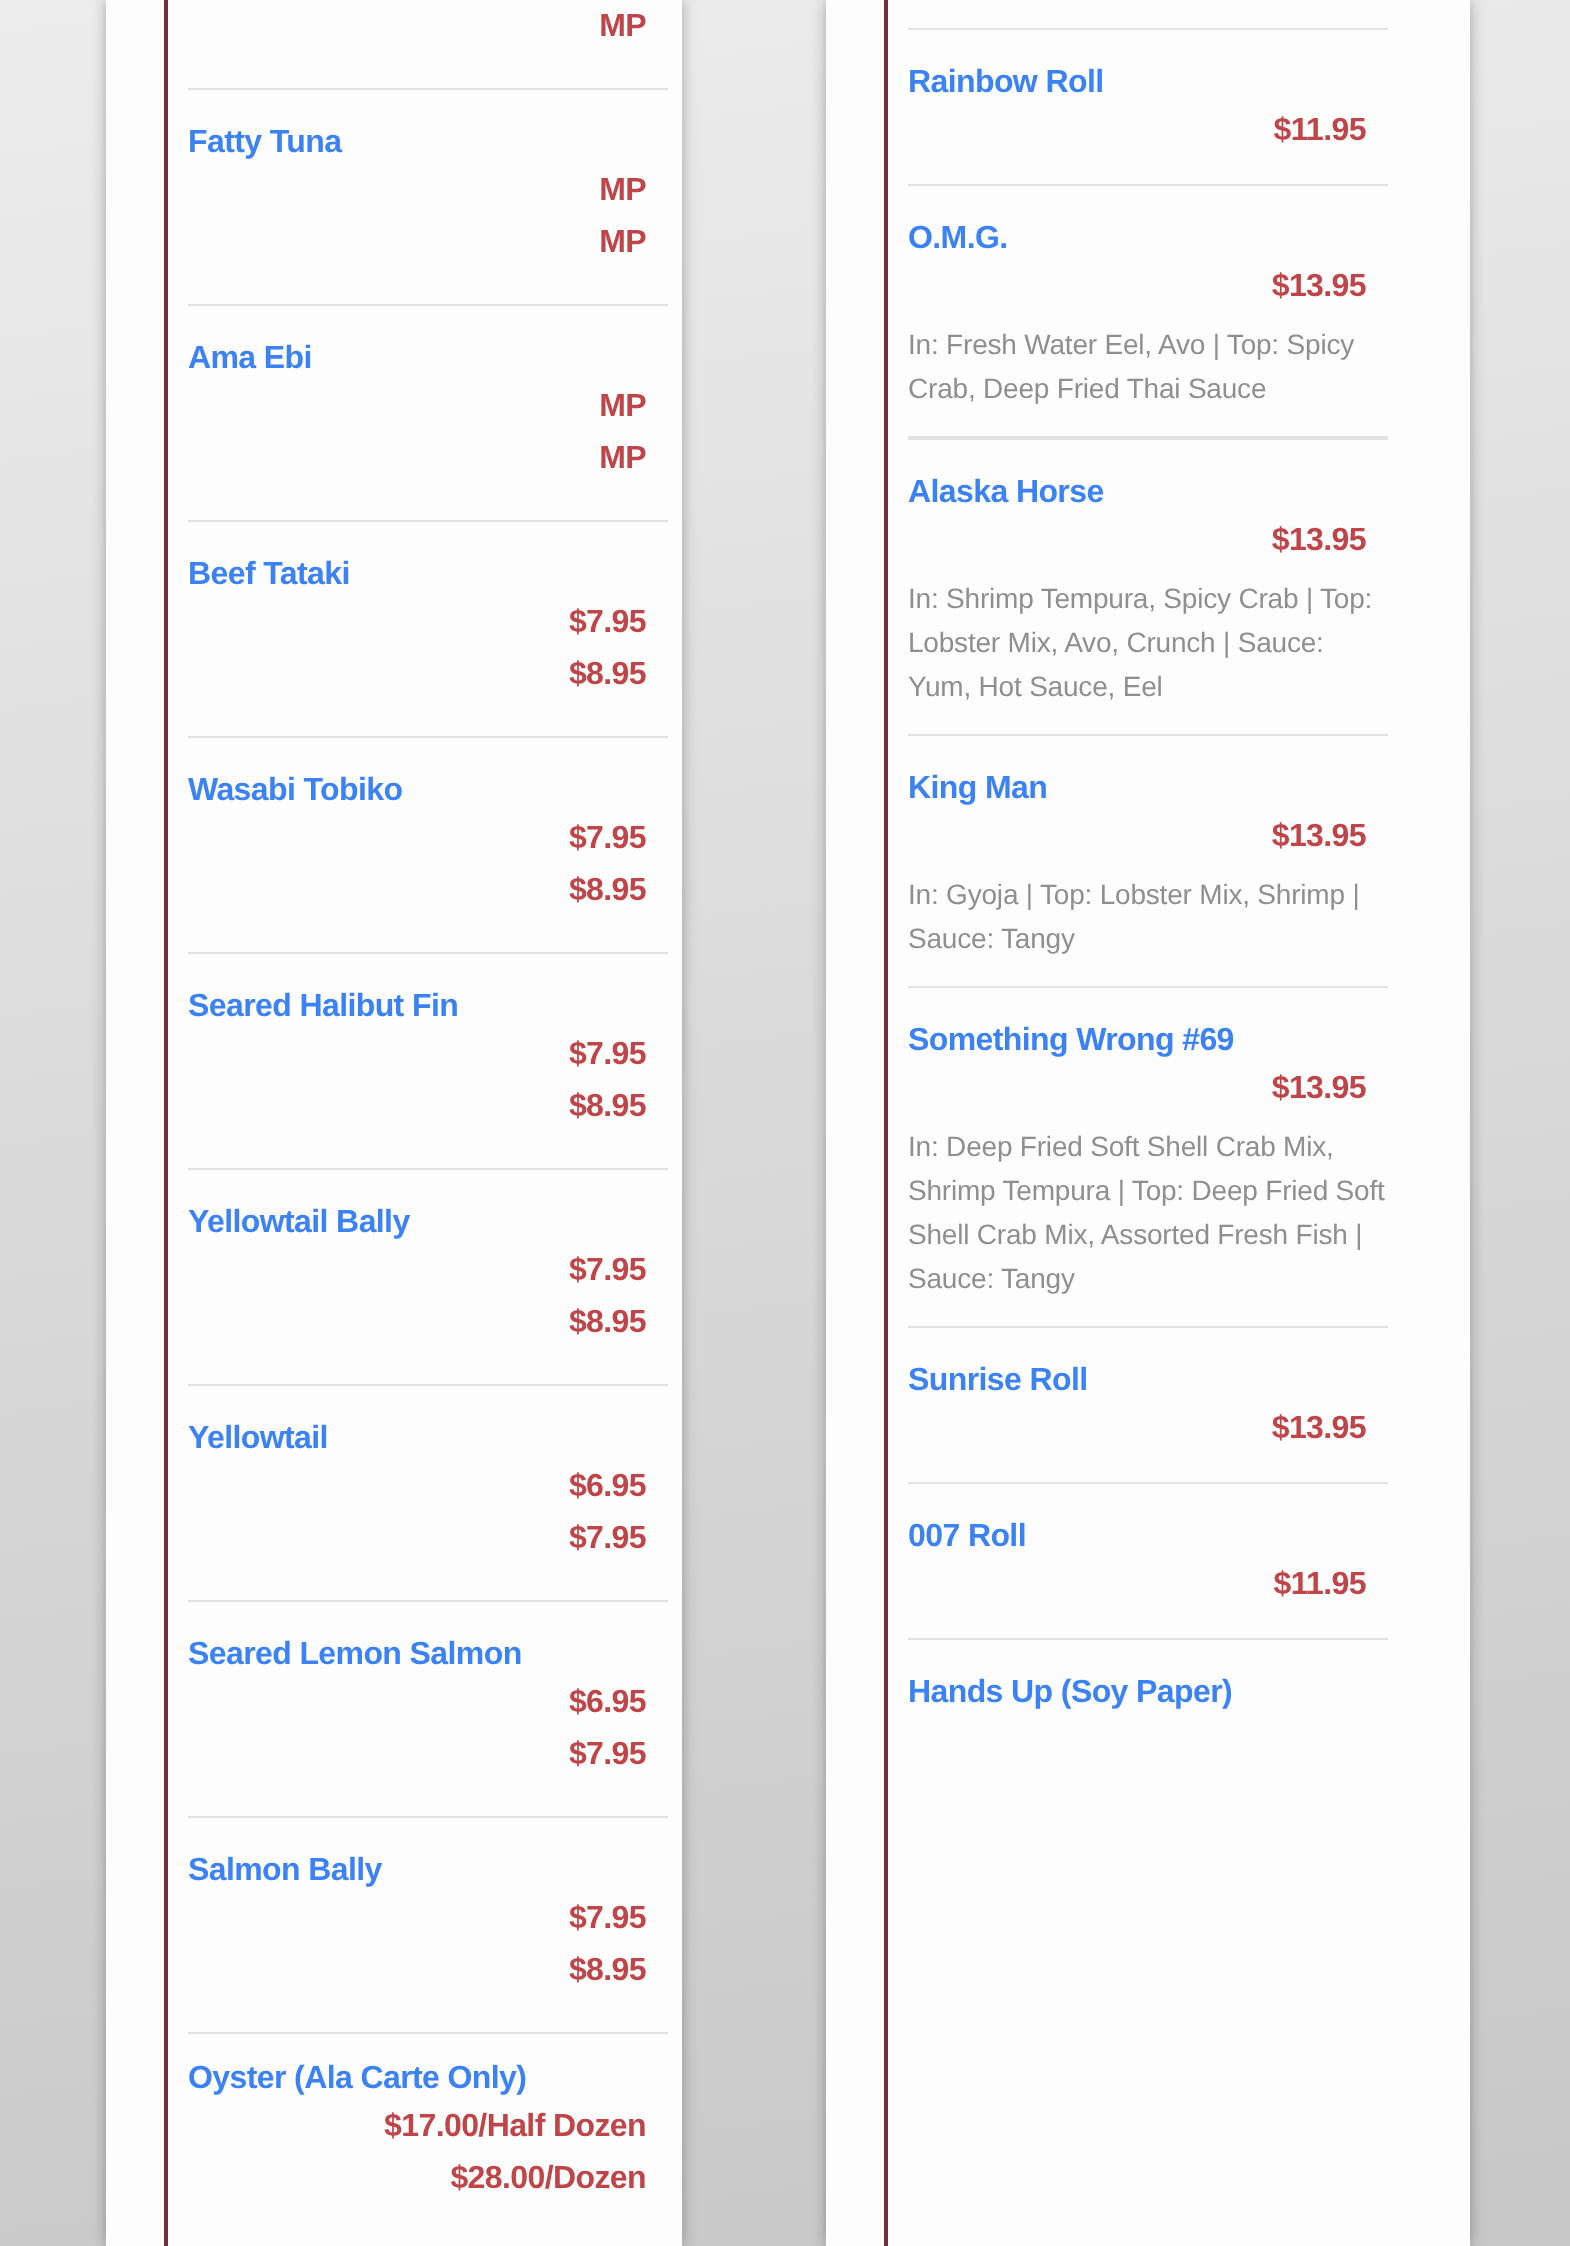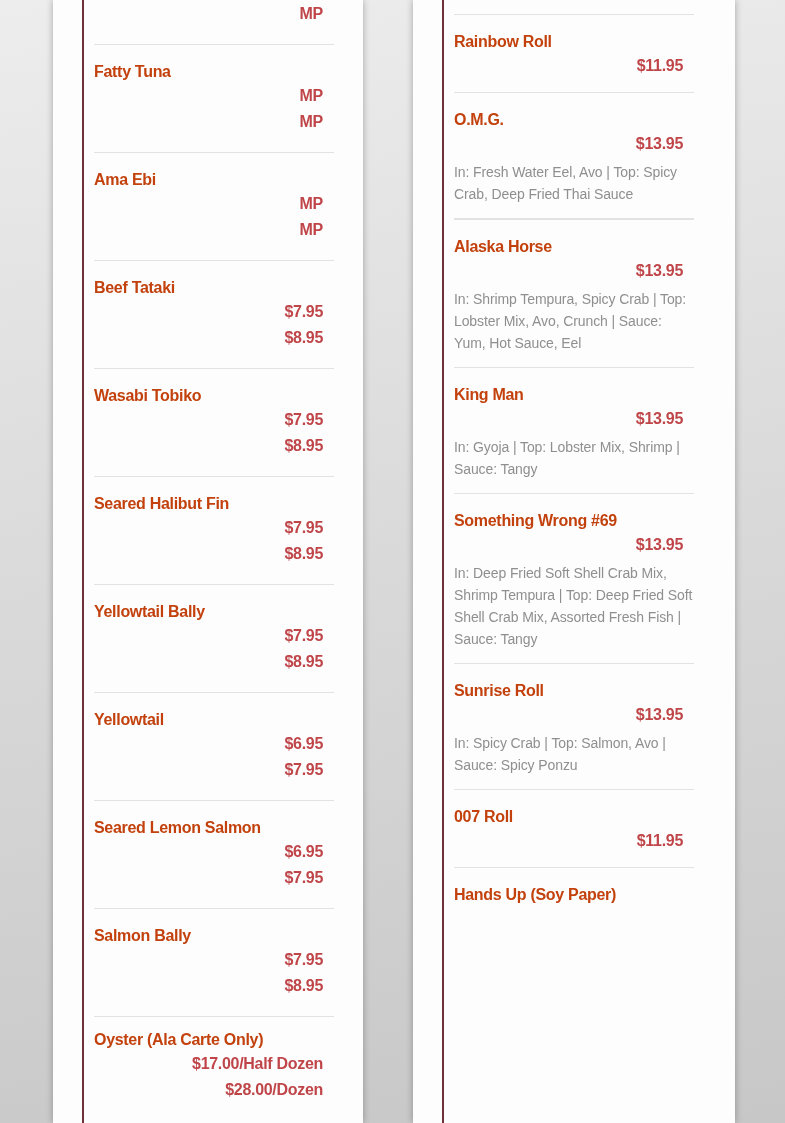--- a/index.html
+++ b/index.html
@@ -8,38 +8,38 @@
     overflow: hidden;
     position: relative;
     background: linear-gradient(172deg, #ededed 0%, #dbdbdb 45%, #c7c7c7 100%);
     font-family: "Liberation Sans", sans-serif;
   }
   .card {
     position: absolute; top: 0; height: 1123px;
     background: #fdfdfd;
     box-shadow: 0 0 7px rgba(0,0,0,0.30);
   }
-  .col-left  { left: 53px;  width: 310px; }
+  .col-left  { left: 53px;  width: 288px; }
   .col-right { left: 413px; width: 322px; }
   .accent-line {
     position: absolute; left: 29px; top: 0; bottom: 0;
     width: 2px; background: #6e3139;
   }
   .content { position: absolute; left: 41px; top: 0; width: 240px; }
   .col-left .content { top: 1px; }
 
   .menu-item { padding: 16px 0 17px; }
   .col-right .menu-item { padding-bottom: 13px; }
   .menu-item.partial { padding-top: 0; }
   .col-right .menu-item.partial { padding-bottom: 10px; overflow: hidden; }
   .col-left .menu-item:last-child { padding-top: 12px; }
 
   .item-name {
     font-size: 16px; line-height: 22px;
-    color: #c2410c; font-weight: 600; letter-spacing: -0.3px;
+    color: #3b82f6; font-weight: 600; letter-spacing: -0.3px;
   }
   .item-price {
     font-size: 16px; line-height: 26px;
     color: #bf4549; font-weight: 600; letter-spacing: -0.3px;
     text-align: right; padding-right: 11px;
   }
   .item-desc {
     font-size: 14px; line-height: 22px;
     color: #8f8f8f; margin-top: 4px; letter-spacing: -0.1px;
   }
@@ -155,21 +155,20 @@
         <div class="divider"></div>
         <div class="menu-item">
           <div class="item-name">Something Wrong #69</div>
           <div class="item-price">$13.95</div>
           <div class="item-desc">In: Deep Fried Soft Shell Crab Mix, Shrimp Tempura | Top: Deep Fried Soft Shell Crab Mix, Assorted Fresh Fish | Sauce: Tangy</div>
         </div>
         <div class="divider"></div>
         <div class="menu-item">
           <div class="item-name">Sunrise Roll</div>
           <div class="item-price">$13.95</div>
-          <div class="item-desc">In: Spicy Crab | Top: Salmon, Avo | Sauce: Spicy Ponzu</div>
         </div>
         <div class="divider"></div>
         <div class="menu-item">
           <div class="item-name">007 Roll</div>
           <div class="item-price">$11.95</div>
         </div>
         <div class="divider"></div>
         <div class="menu-item">
           <div class="item-name">Hands Up (Soy Paper)</div>
         </div>

